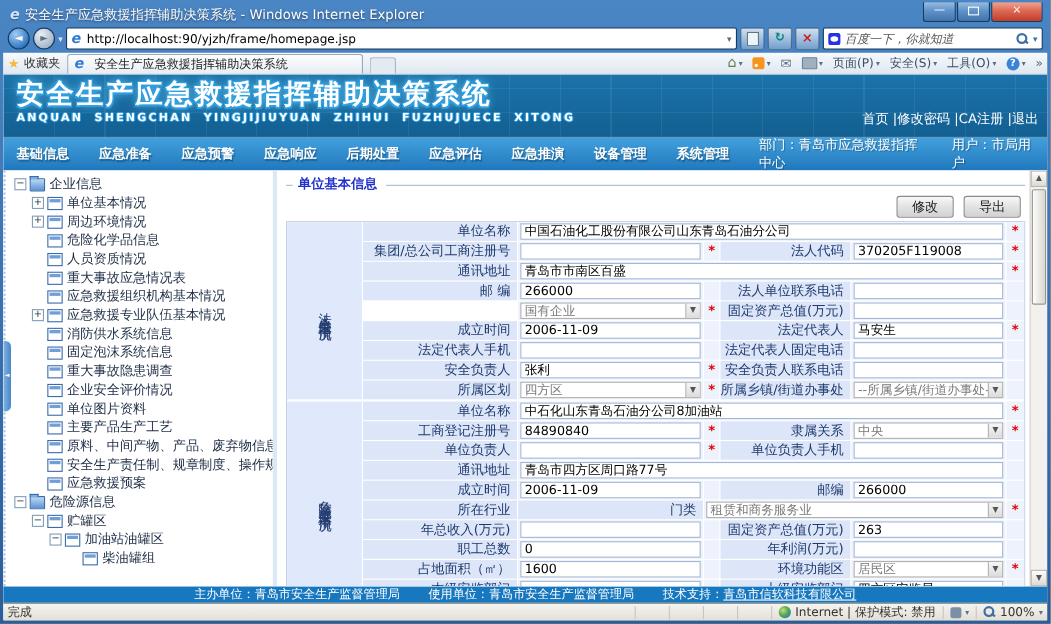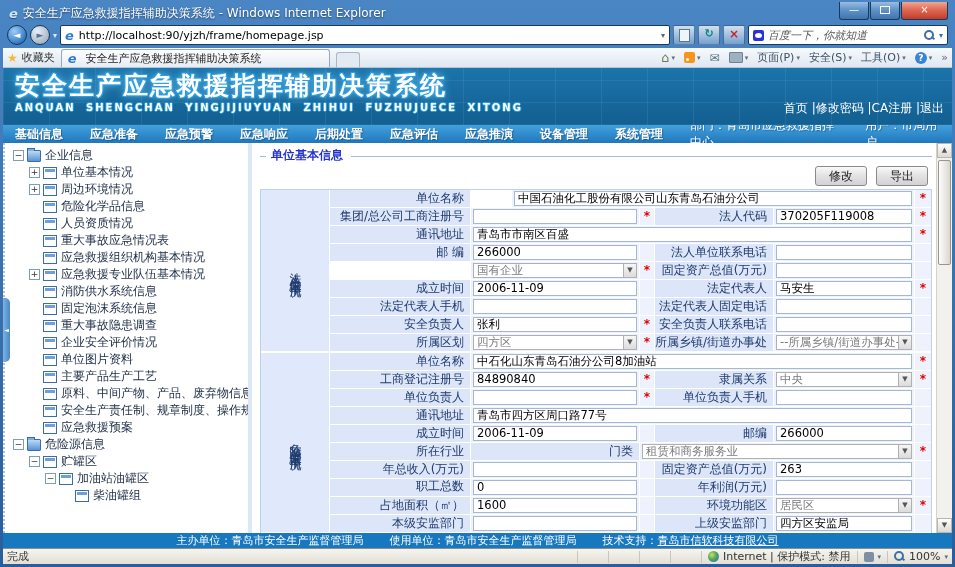--- a/index.html
+++ b/index.html
@@ -64,21 +64,21 @@
       repeating-linear-gradient(90deg, rgba(255,255,255,.07) 0 1px, transparent 1px 46px),
       repeating-linear-gradient(0deg, rgba(255,255,255,.06) 0 1px, transparent 1px 22px),
       linear-gradient(#1b74ab,#135f91);}
   .apptitle{font-size:25px;font-weight:bold;letter-spacing:2px;line-height:30px;white-space:nowrap;
     text-shadow:-1px -1px 0 #2e9fe0,1px -1px 0 #2e9fe0,-1px 1px 0 #2e9fe0,1px 1px 0 #2e9fe0,0 0 9px #7fd4ff;}
   .appsub{font-size:10px;font-weight:bold;letter-spacing:2px;word-spacing:5px;margin-top:1px;
     text-shadow:-1px 0 0 #2e9fe0,1px 0 0 #2e9fe0,0 -1px 0 #2e9fe0,0 1px 0 #2e9fe0;}
   .applinks{position:absolute;right:8px;top:32px;font-size:12px;white-space:nowrap;}
   .applink{cursor:pointer;}
   
-  .menubar{height:18px;display:flex;align-items:center;gap:27px;padding:0 12px;font-size:12px;font-weight:bold;color:#fff;
+  .menubar{height:30px;display:flex;align-items:center;gap:27px;padding:0 12px;font-size:12px;font-weight:bold;color:#fff;
     background:linear-gradient(#43a0dc,#1f78bd);text-shadow:1px 1px 1px rgba(0,0,0,.3);}
   .menu-item{cursor:pointer;white-space:nowrap;}
   .mright{margin-left:auto;display:flex;gap:26px;font-weight:normal;font-size:12px;}
   
   .content{flex:1;display:flex;overflow:hidden;position:relative;background:#fff;}
   .tree-panel{width:249px;box-sizing:border-box;border-left:2px dotted #aebfd6;border-right:4px solid #dce8f5;
     padding:4px 0 0 4px;font-size:12px;color:#1c2c45;overflow:hidden;background:#fff;}
   .tree-row{height:17px;display:flex;align-items:center;white-space:nowrap;cursor:pointer;}
   .exp{width:9px;height:9px;box-sizing:content-box;border:1px solid #7f9db9;background:#fff;font-size:9px;line-height:8px;text-align:center;margin-right:3px;color:#333;flex:none;}
   .exp.hidden{visibility:hidden;}
@@ -348,21 +348,21 @@
           <span class="postrule"></span>
         </div>
         <div class="btnrow">
           <div class="btn">修改</div>
           <div class="btn">导出</div>
         </div>
         <div class="ftable" id="ftable">
             <div class="fsec" style="grid-template-rows: repeat(9, 17px);">
               <div class="gcell" style="grid-area: 1 / 1 / span 9;">法人单位基本情况</div>
               <div class="lcell" style="grid-area: 1 / 2;">单位名称</div>
-              <div class="vcell" style="grid-area: 1 / 3 / auto / span 4; margin-left: 41px;">
+              <div class="vcell" style="grid-area: 1 / 3 / auto / span 4;">
                 <div class="inp">中国石油化工股份有限公司山东青岛石油分公司</div>
               </div>
               <div class="scell" style="grid-area: 1 / 7;">*</div>
               <div class="lcell" style="grid-area: 2 / 2;">集团/总公司工商注册号</div>
               <div class="vcell" style="grid-area: 2 / 3;">
                 <div class="inp"></div>
               </div>
               <div class="scell" style="grid-area: 2 / 4;">*</div>
               <div class="lcell" style="grid-area: 2 / 5;">法人代码</div>
               <div class="vcell" style="grid-area: 2 / 6;">
@@ -500,21 +500,21 @@
               <div class="lcell" style="grid-area: 7 / 2;">年总收入(万元)</div>
               <div class="vcell" style="grid-area: 7 / 3;">
                 <div class="inp"></div>
               </div>
               <div class="scell" style="grid-area: 7 / 4;"></div>
               <div class="lcell" style="grid-area: 7 / 5;">固定资产总值(万元)</div>
               <div class="vcell" style="grid-area: 7 / 6;">
                 <div class="inp">263</div>
               </div>
               <div class="scell" style="grid-area: 7 / 7;"></div>
-              <div class="lcell" style="grid-area: 8 / 2; font-family: Liberation Mono, monospace;">职工总数</div>
+              <div class="lcell" style="grid-area: 8 / 2;">职工总数</div>
               <div class="vcell" style="grid-area: 8 / 3;">
                 <div class="inp">0</div>
               </div>
               <div class="scell" style="grid-area: 8 / 4;"></div>
               <div class="lcell" style="grid-area: 8 / 5;">年利润(万元)</div>
               <div class="vcell" style="grid-area: 8 / 6;">
                 <div class="inp"></div>
               </div>
               <div class="scell" style="grid-area: 8 / 7;"></div>
               <div class="lcell" style="grid-area: 9 / 2;">占地面积（㎡）</div>

